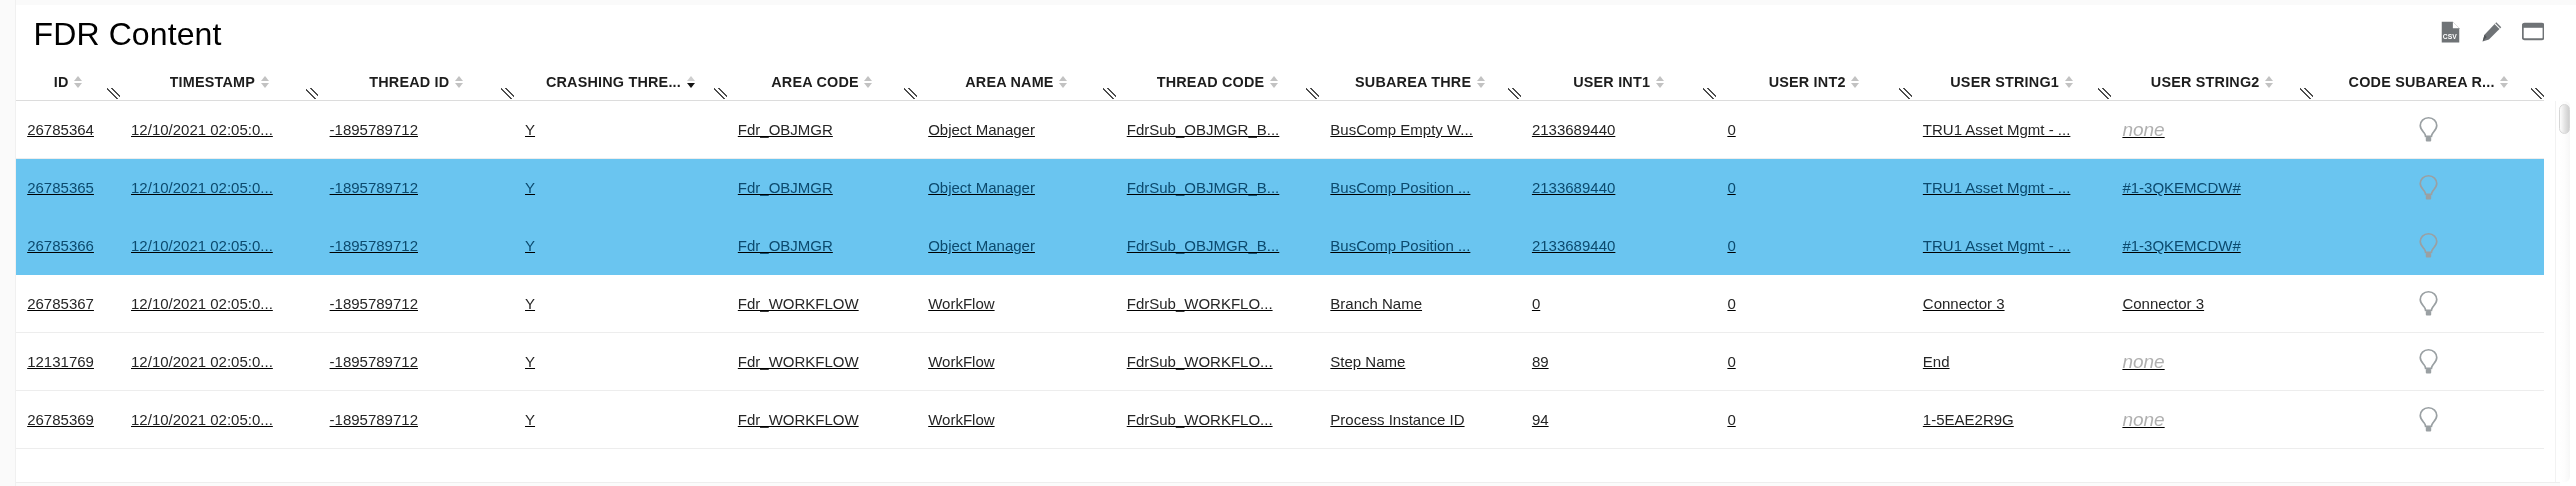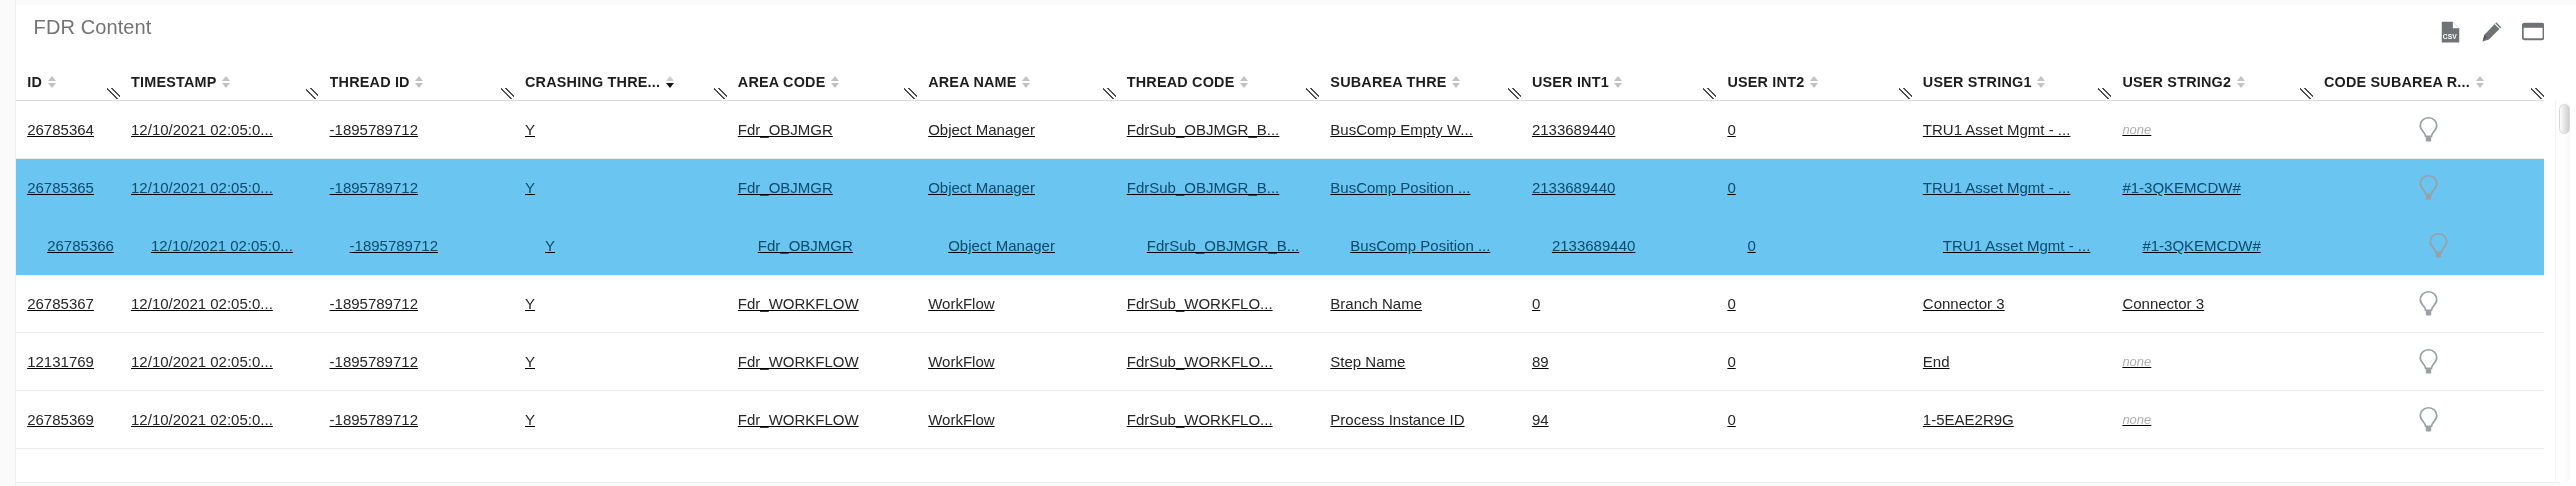--- a/index.html
+++ b/index.html
@@ -56,23 +56,23 @@
     width: 2544px;
     height: 59px;
     background: #ffffff;
     border-top-left-radius: 8px;
     border-top-right-radius: 8px;
   }
   .panel-title {
     position: absolute;
     left: 17.6px;
     top: 11.2px;
-    font-size: 20px;
+    font-size: 32px;
     font-weight: 400;
-    color: #737373;
+    color: #000000;
     letter-spacing: 0.1px;
     white-space: nowrap;
   }
   .header-tools {
     position: absolute;
     right: 16px;
     top: 16px;
     display: flex;
     align-items: center;
     gap: 19px;
@@ -115,20 +115,21 @@
     border-bottom: 0.8px solid #dcdcdc;
     position: relative;
     vertical-align: middle;
   }
   .th-inner {
     display: flex;
     align-items: center;
     gap: 5.6px;
     padding: 0 11.2px;
     height: 36px;
+    justify-content: center;
   }
   .th-label {
     font-size: 14.4px;
     font-weight: bold;
     color: #1d1d1d;
     letter-spacing: 0.2px;
     white-space: nowrap;
     overflow: hidden;
   }
   
@@ -177,25 +178,25 @@
     align-items: center;
     overflow: hidden;
     white-space: nowrap;
   }
   .td-inner.center { justify-content: center; }
   tr.selected td {
     background: #6ac5f0;
     color: #0c4a6e;
     border-bottom: 0.8px solid #6ac5f0;
   }
-  tr.selected + tr.selected td { border-top: 0.8px solid #ffffff; padding-left: 20px; }
+  tr.selected + tr.selected td { border-top: 0.8px solid #ffffff; }
   .none-val {
     color: #b0b0b0;
     font-style: italic;
-    font-size: 13px;
+    font-size: 19px;
   }
 
   .bulb { display: block; }
 
   
   .vscroll {
     position: absolute;
     right: 4.8px;
     top: 101px;
     width: 16px;

